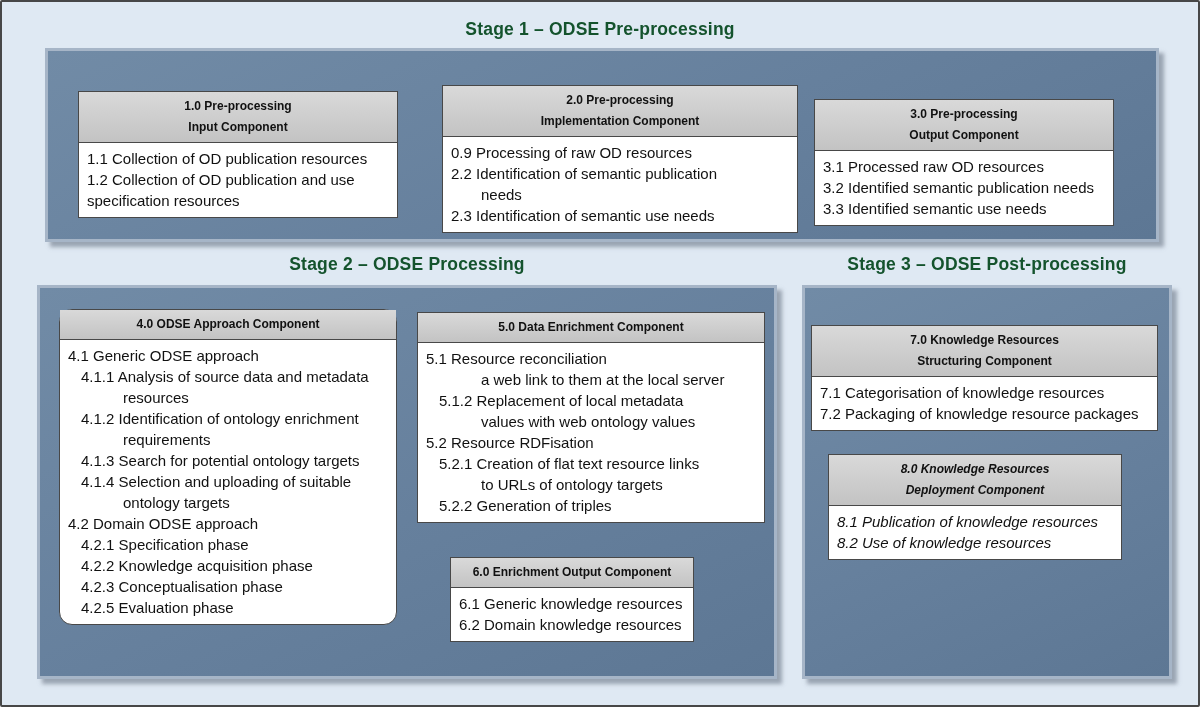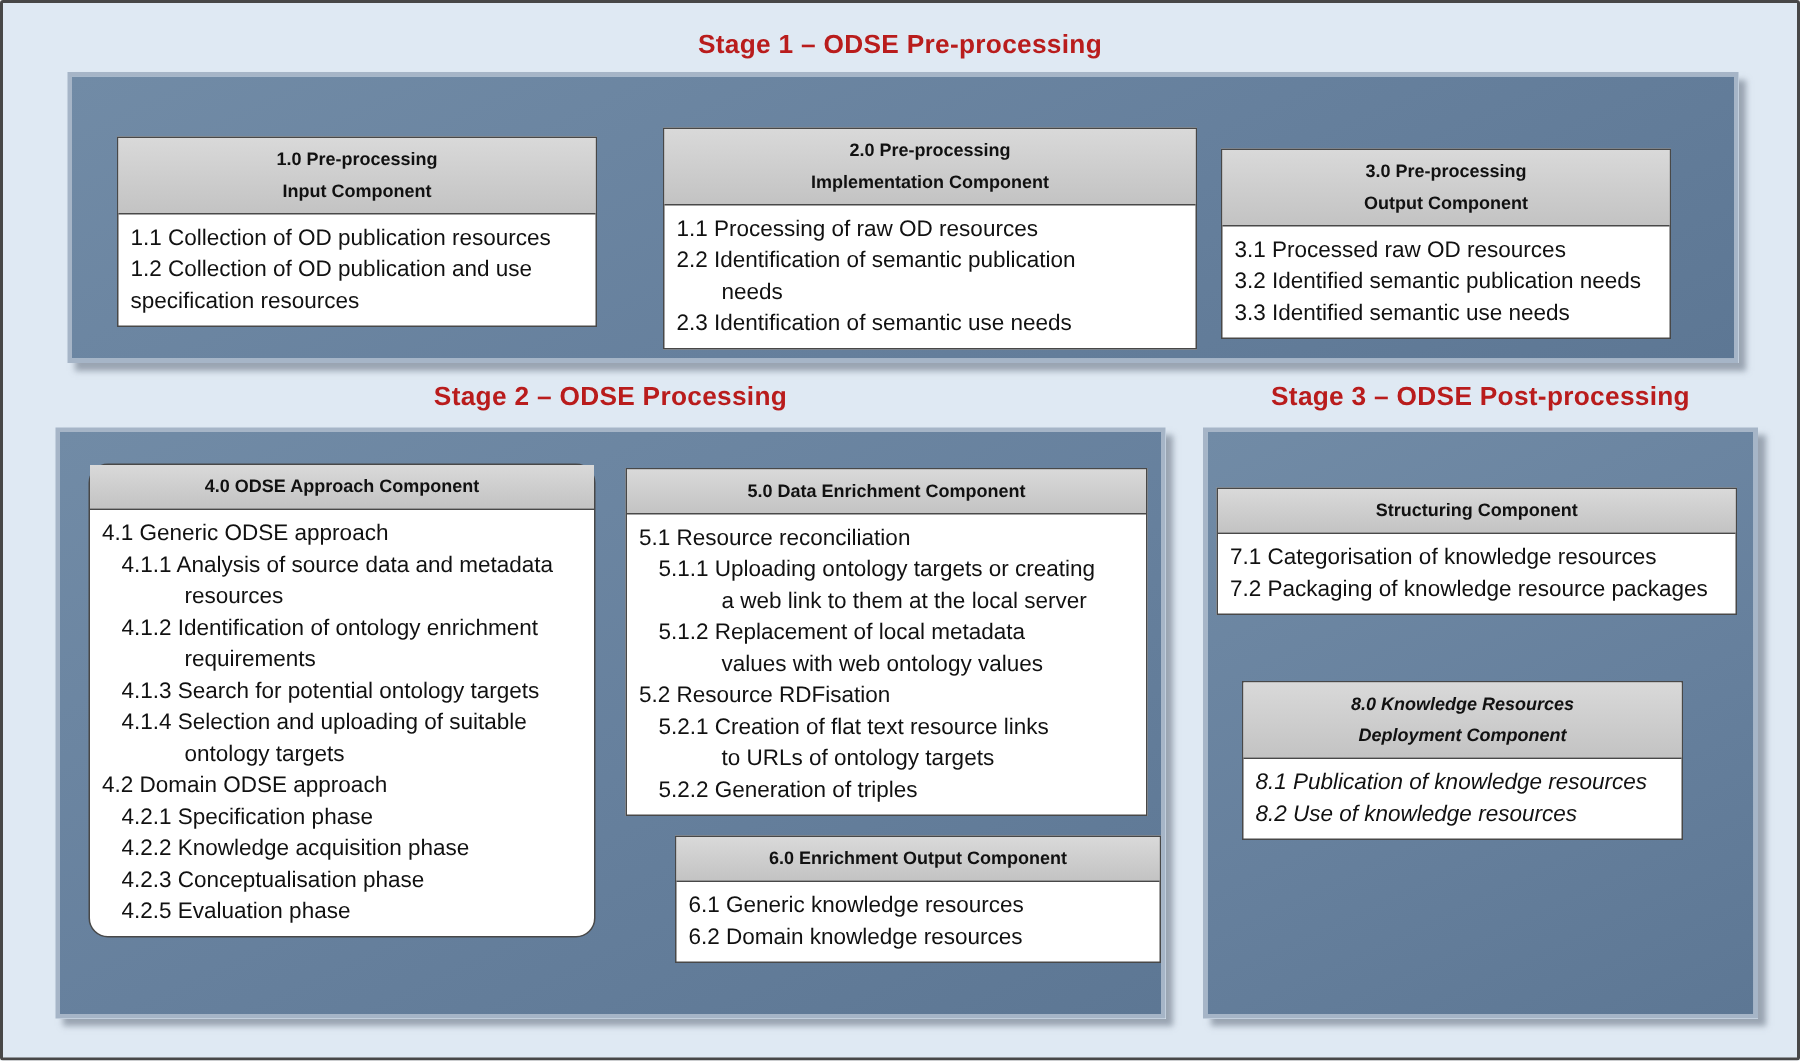--- a/index.html
+++ b/index.html
@@ -8,21 +8,21 @@
     font-family:"Liberation Sans", sans-serif;
     -webkit-font-smoothing:antialiased;
   }
   .frame {
     position:absolute; left:0; top:0; width:1200px; height:707px;
     background:#dfe9f3; border:2px solid #474747; box-sizing:border-box;
     border-radius:2px;
   }
   .stage-title {
     position:absolute; font-weight:bold; font-size:17.5px; line-height:24px;
-    color:#b91c1c; text-align:center; letter-spacing:0.2px;
+    color:#14532d; text-align:center; letter-spacing:0.2px;
   }
   #t1 { left:0; right:0; top:15px; }
   #t2 { left:35px; width:740px; top:250px; }
   #t3 { left:800px; width:370px; top:250px; }
   .panel {
     position:absolute; box-sizing:border-box;
     background:linear-gradient(155deg, #718ba6 0%, #66809d 55%, #5d7794 100%);
     border:3px solid #a6b5c7;
     box-shadow:5px 5px 4px rgba(96,108,124,0.55);
   }
@@ -67,21 +67,21 @@
         <div class="ln">specification resources</div>
       </div>
     </div>
 
     <div class="cbox" style="left:394px; top:34px; width:356px;">
       <div class="hdr">
         <div>2.0 Pre-processing</div>
         <div>Implementation Component</div>
       </div>
       <div class="bodytxt">
-        <div class="ln">1.1 Processing of raw OD resources</div>
+        <div class="ln">0.9 Processing of raw OD resources</div>
         <div class="ln">2.2 Identification of semantic publication</div>
         <div class="ln c0">needs</div>
         <div class="ln">2.3 Identification of semantic use needs</div>
       </div>
     </div>
 
     <div class="cbox" style="left:766px; top:48px; width:300px;">
       <div class="hdr">
         <div>3.0 Pre-processing</div>
         <div>Output Component</div>
@@ -119,49 +119,49 @@
         <div class="ln lv1">4.2.5 Evaluation phase</div>
       </div>
     </div>
 
     <div class="cbox" style="left:377px; top:24px; width:348px;">
       <div class="hdr">
         <div>5.0 Data Enrichment Component</div>
       </div>
       <div class="bodytxt">
         <div class="ln">5.1 Resource reconciliation</div>
-        <div class="ln lv1">5.1.1 Uploading ontology targets or creating</div>
         <div class="ln c1">a web link to them at the local server</div>
         <div class="ln lv1">5.1.2 Replacement of local metadata</div>
         <div class="ln c1">values with web ontology values</div>
         <div class="ln">5.2 Resource RDFisation</div>
         <div class="ln lv1">5.2.1 Creation of flat text resource links</div>
         <div class="ln c1">to URLs of ontology targets</div>
         <div class="ln lv1">5.2.2 Generation of triples</div>
       </div>
     </div>
 
-    <div class="cbox" style="left:410px; top:269px; width:324px;">
+    <div class="cbox" style="left:410px; top:269px; width:244px;">
       <div class="hdr">
         <div>6.0 Enrichment Output Component</div>
       </div>
       <div class="bodytxt">
         <div class="ln">6.1 Generic knowledge resources</div>
         <div class="ln">6.2 Domain knowledge resources</div>
       </div>
     </div>
 
   </div>
 
   <div class="stage-title" id="t3">Stage 3 – ODSE Post-processing</div>
 
   <div class="panel" id="p3">
 
     <div class="cbox" style="left:6px; top:37px; width:347px;">
       <div class="hdr">
+        <div>7.0 Knowledge Resources</div>
         <div>Structuring Component</div>
       </div>
       <div class="bodytxt">
         <div class="ln">7.1 Categorisation of knowledge resources</div>
         <div class="ln">7.2 Packaging of knowledge resource packages</div>
       </div>
     </div>
 
     <div class="cbox" style="left:23px; top:166px; width:294px;font-style:italic;">
       <div class="hdr">

